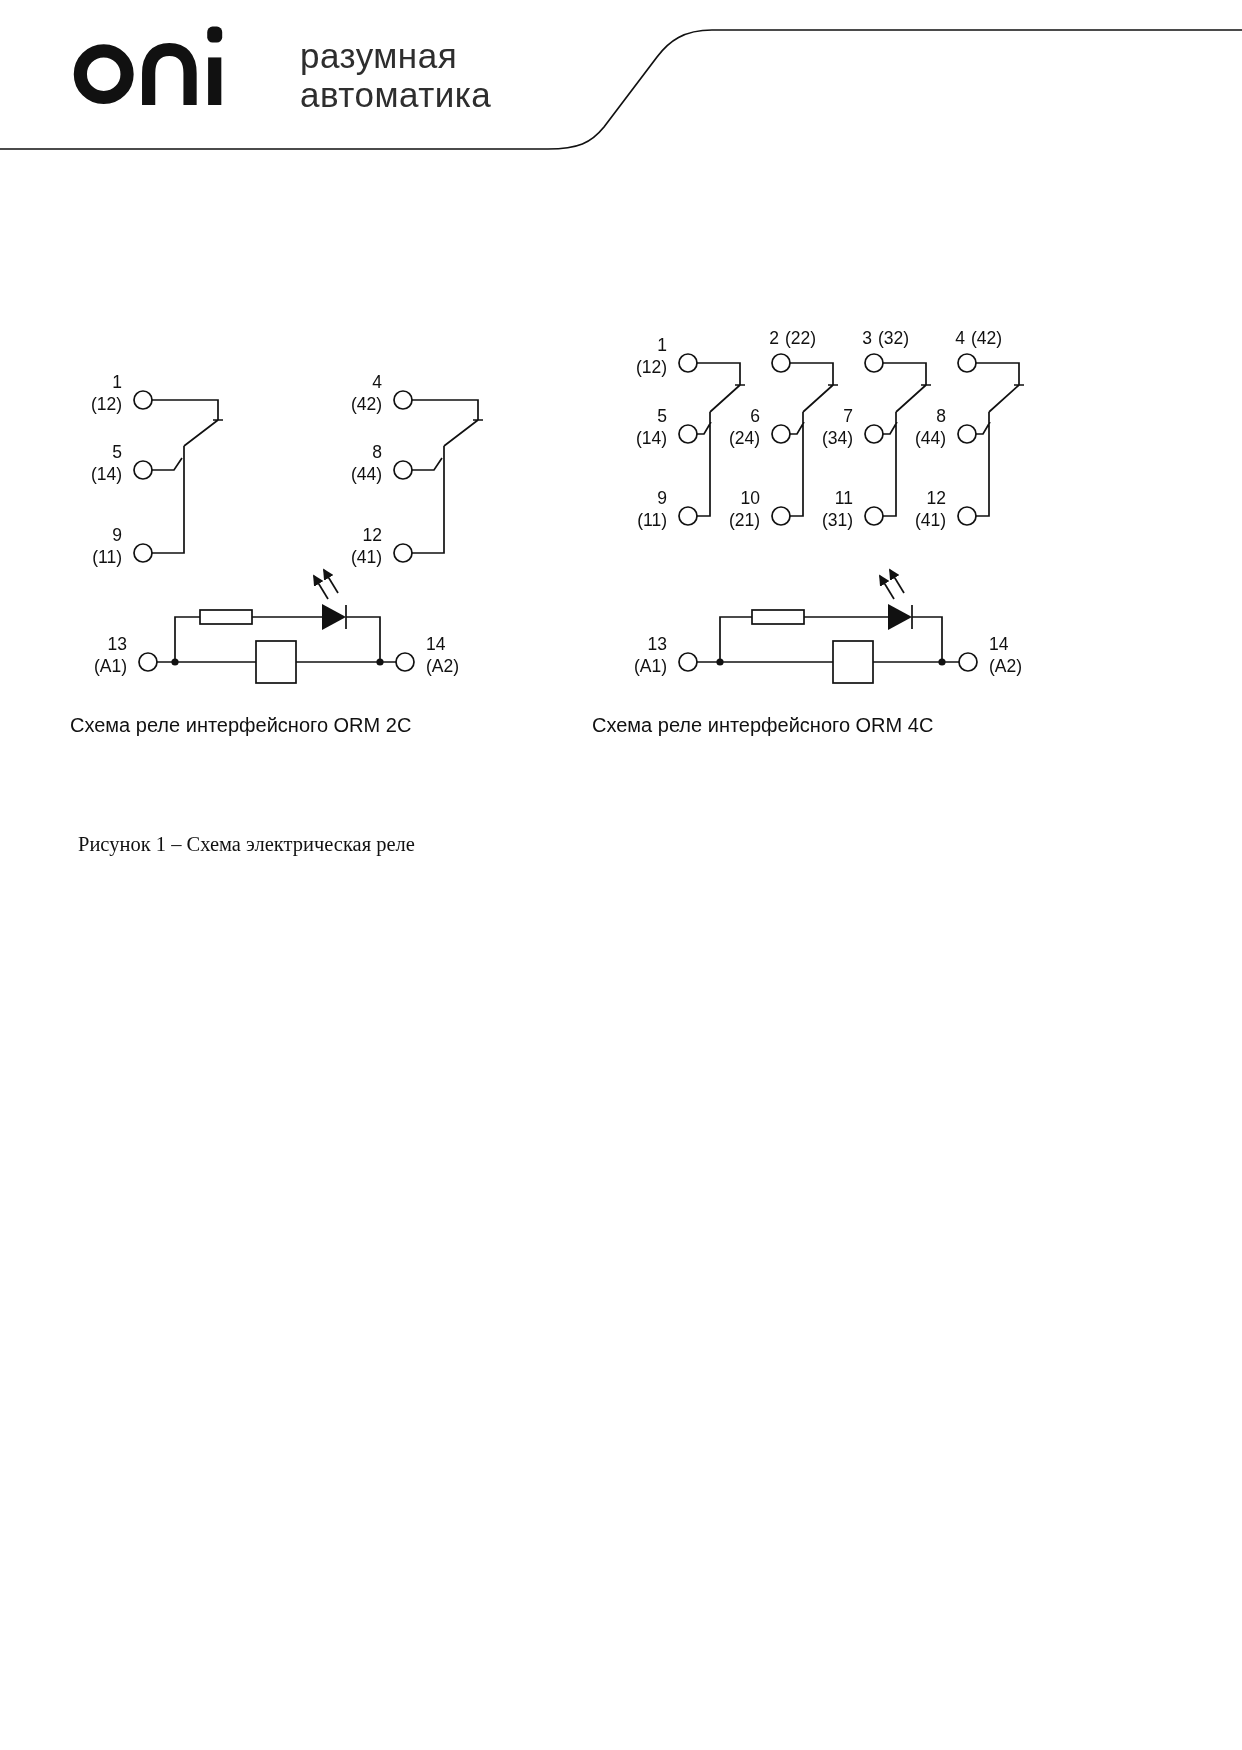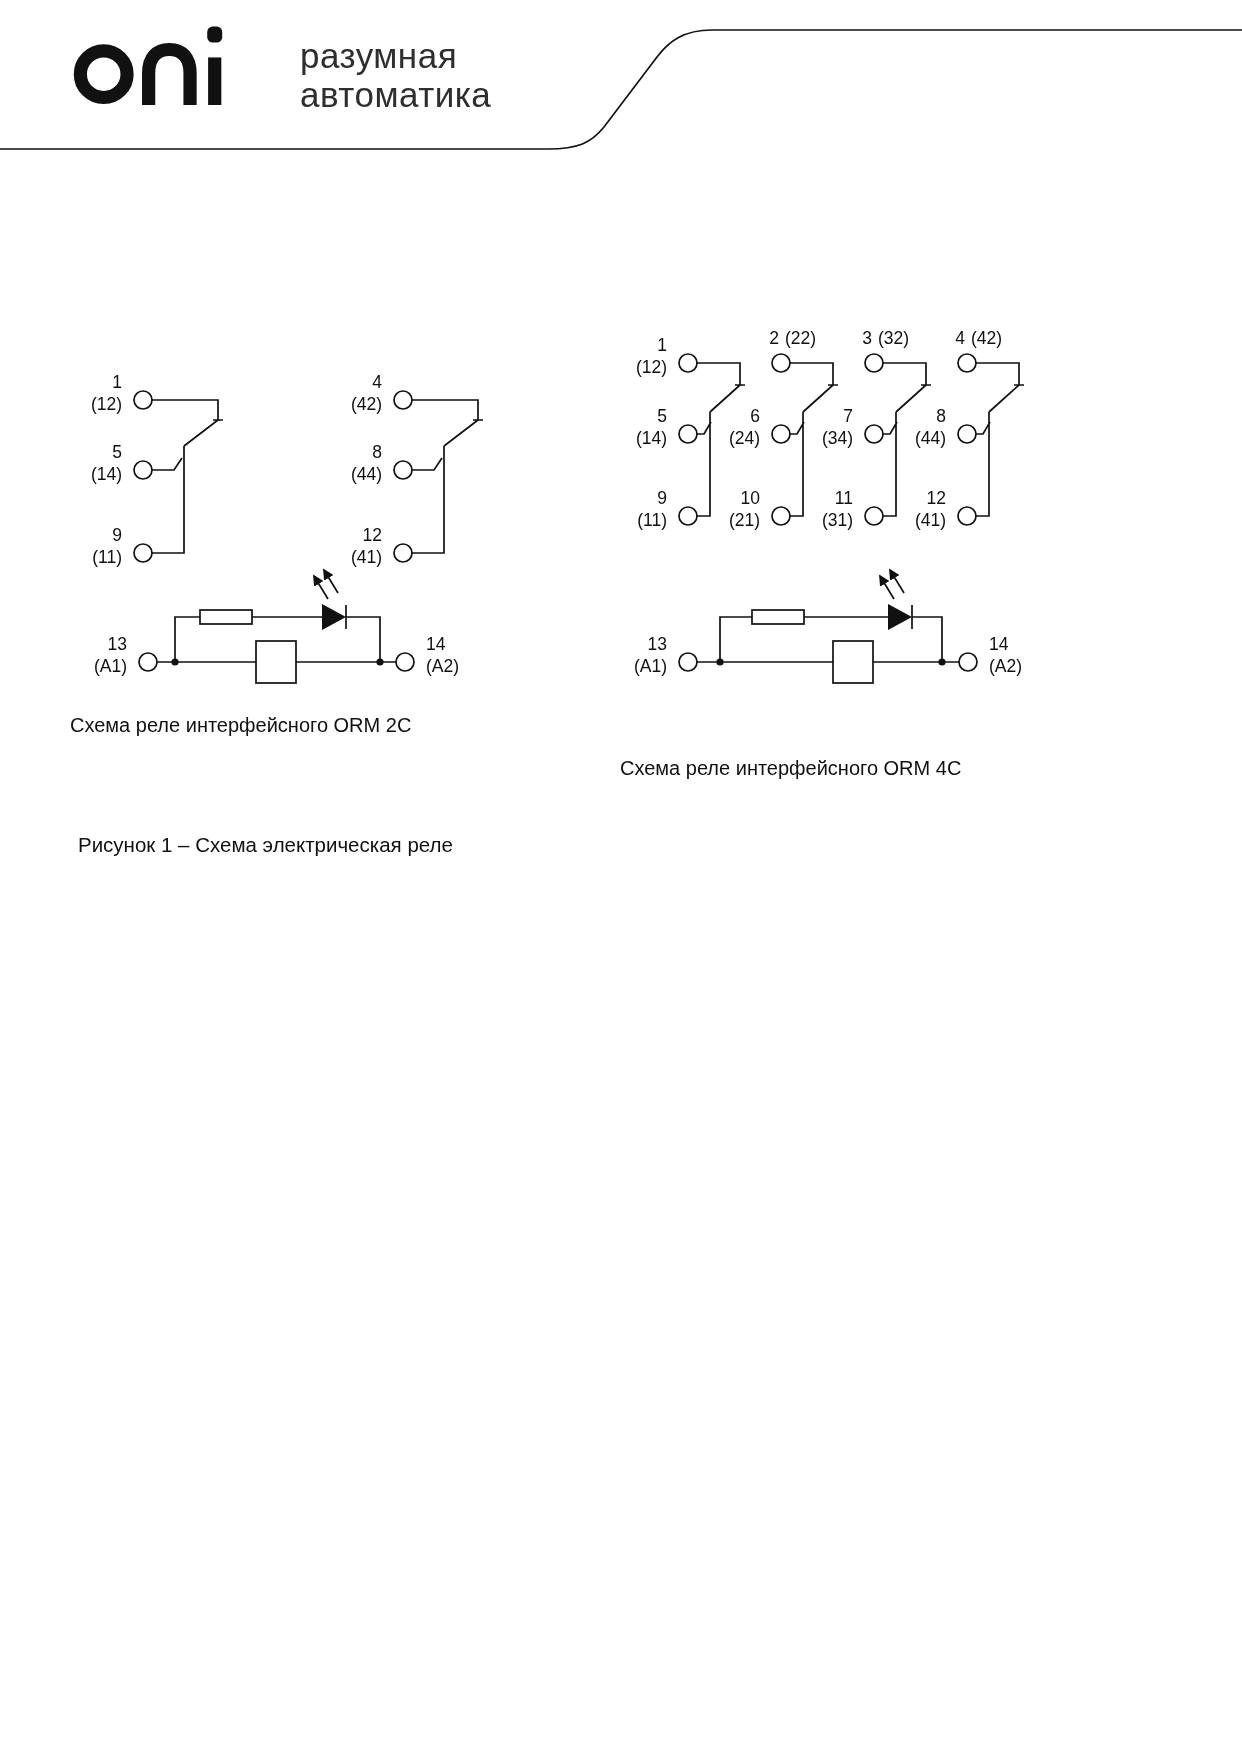--- a/index.html
+++ b/index.html
@@ -15,22 +15,22 @@
   .dia-2c{left:70px;top:360px;width:500px;height:352px;}
   .dia-4c{left:620px;top:320px;width:560px;height:392px;}
   svg text{font-family:"Liberation Sans","DejaVu Sans",sans-serif;font-size:17.5px;fill:#111;}
   .wire{stroke:#111;stroke-width:1.7;fill:none;}
   .term{fill:#fff;stroke:#111;stroke-width:1.7;}
   .dot{fill:#111;stroke:none;}
   .box{fill:#fff;stroke:#111;stroke-width:1.7;}
   .led-tri{fill:#111;stroke:none;}
   .caption{position:absolute;top:714px;font-size:20px;color:#111;text-align:left;}
   .caption-2c{left:70px;width:430px;}
-  .caption-4c{left:620px;width:400px;margin-top:43px;}
-  .fig-caption{position:absolute;left:78px;top:833px;font-size:20.5px;color:#111;}
+  .caption-4c{left:592px;width:400px;}
+  .fig-caption{position:absolute;left:78px;top:833px;font-size:20.5px;color:#111;font-family:Liberation Serif, serif;}
 </style>
 </head>
 <body>
 
 <div class="page">
 
   <header>
     <svg class="logo-svg" viewBox="0 0 210 100" role="img" aria-label="oni">
       <circle cx="36" cy="57" r="26.5" fill="none" stroke="#111" stroke-width="15"></circle>
       <path d="M87,92 V56 C87,38 96,29 110.5,29 C125,29 134,38 134,56 V92" fill="none" stroke="#111" stroke-width="15"></path>

